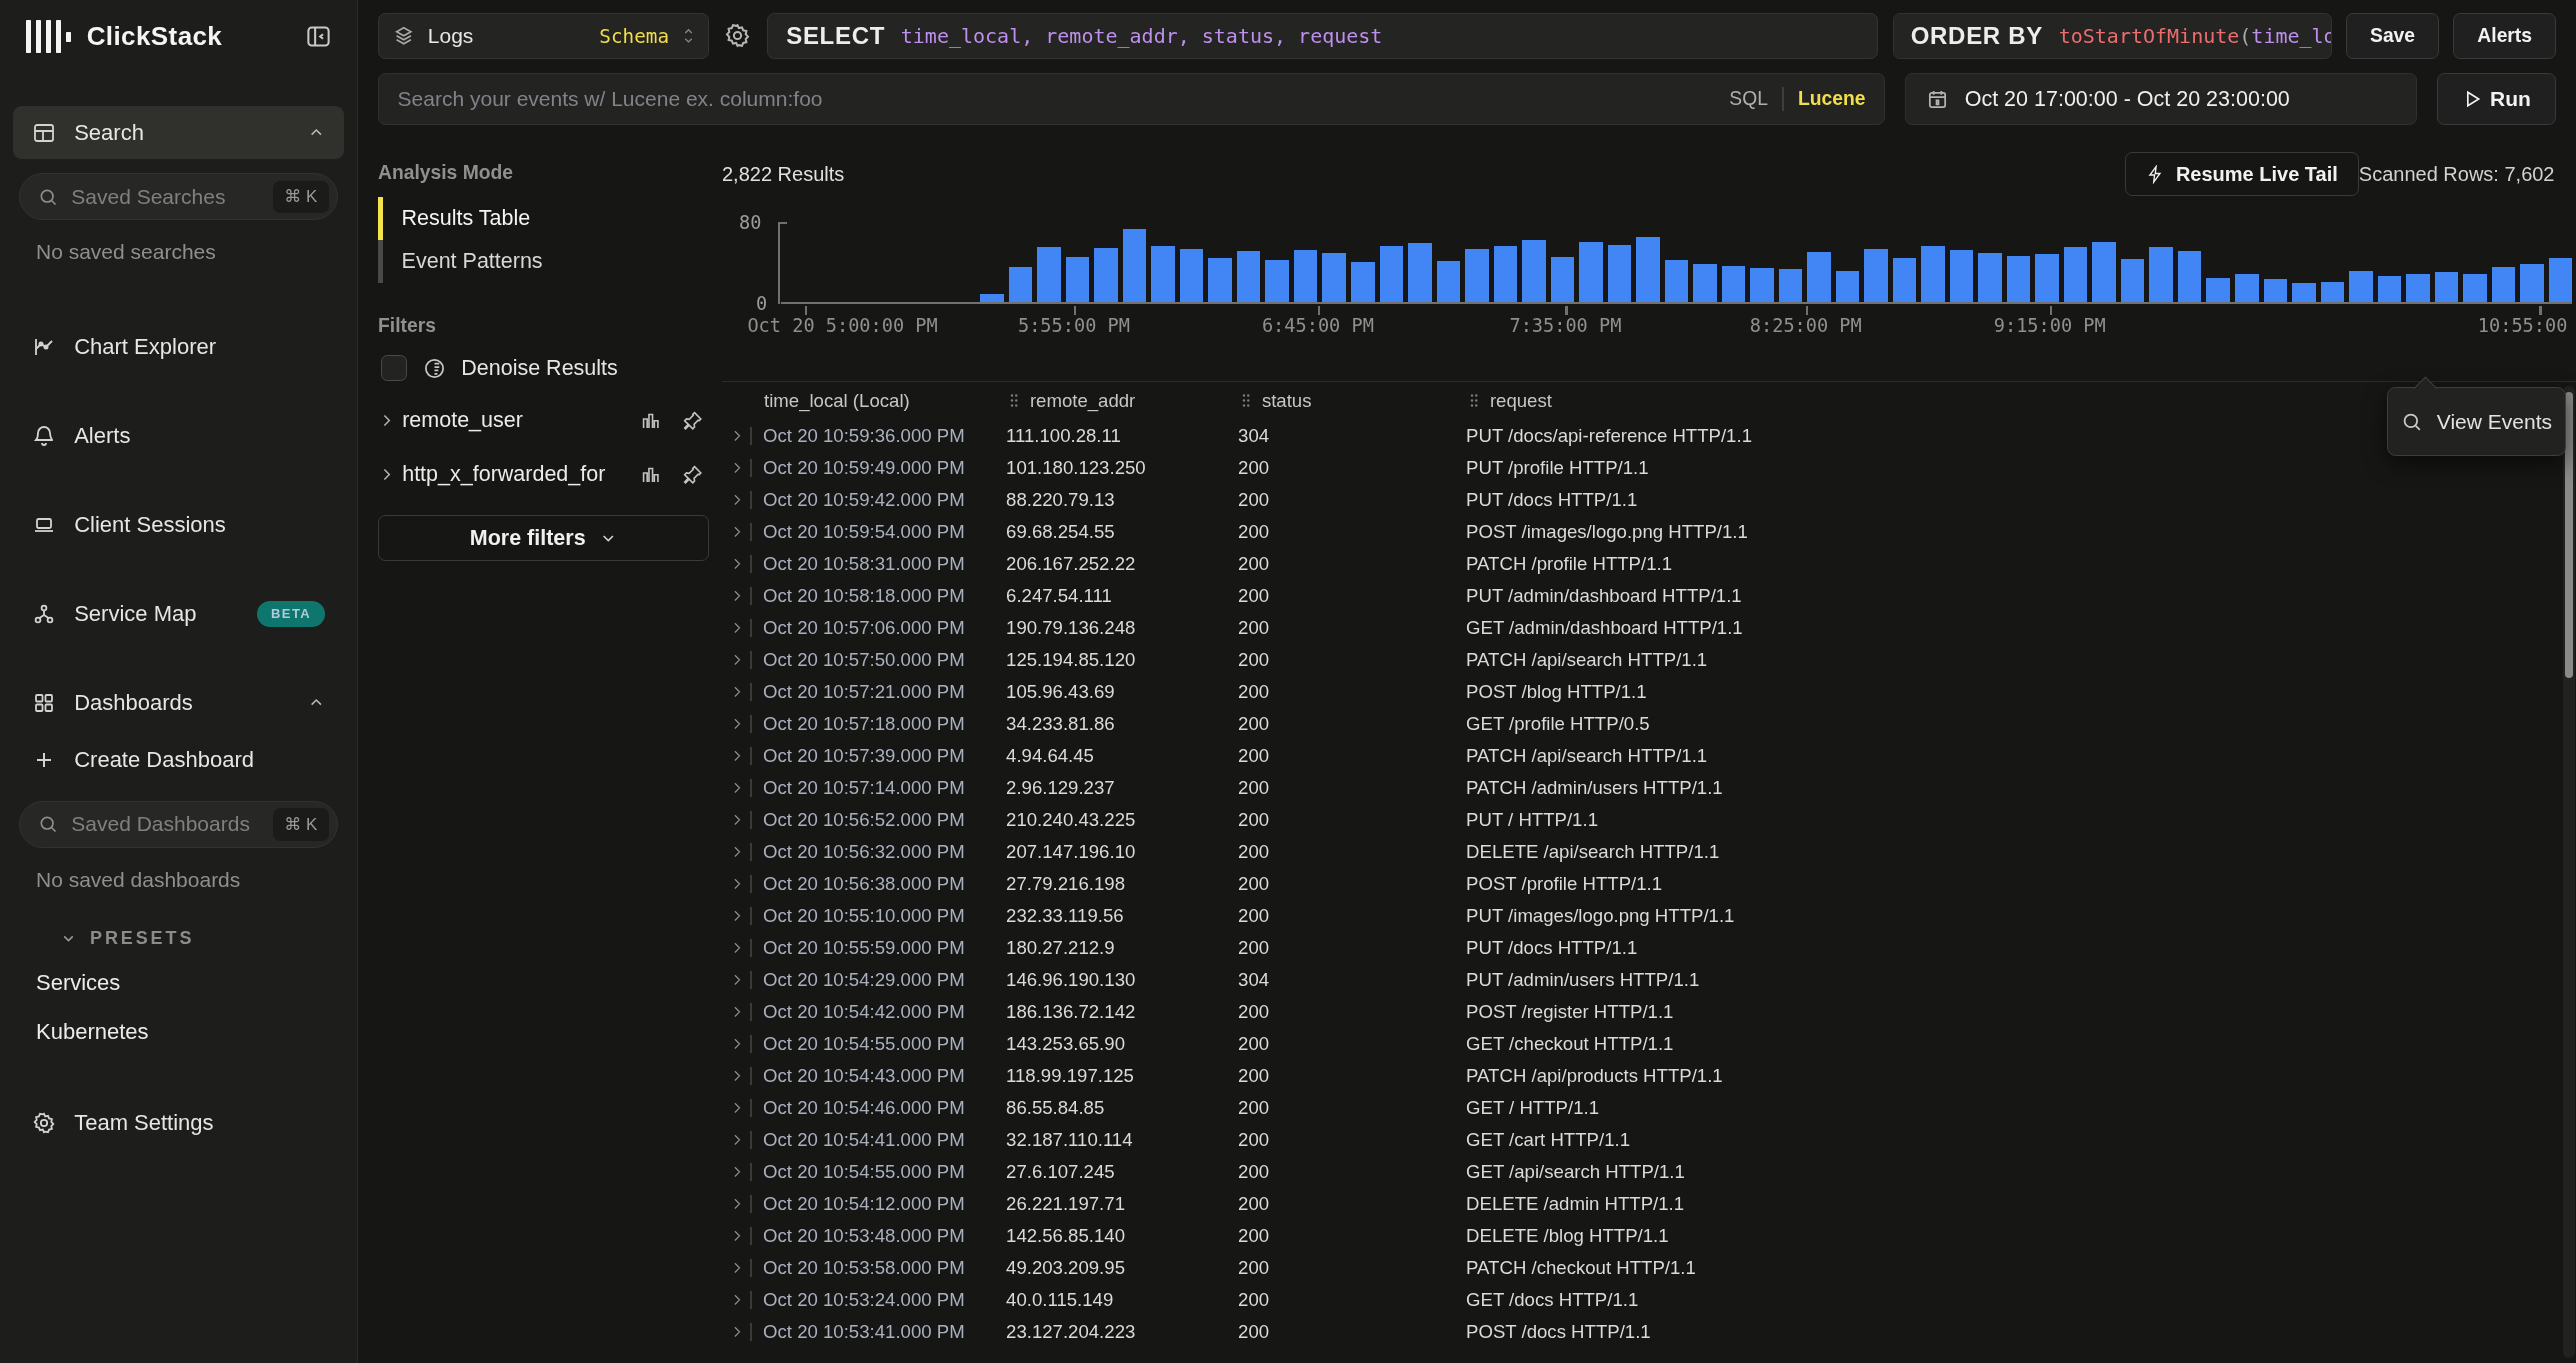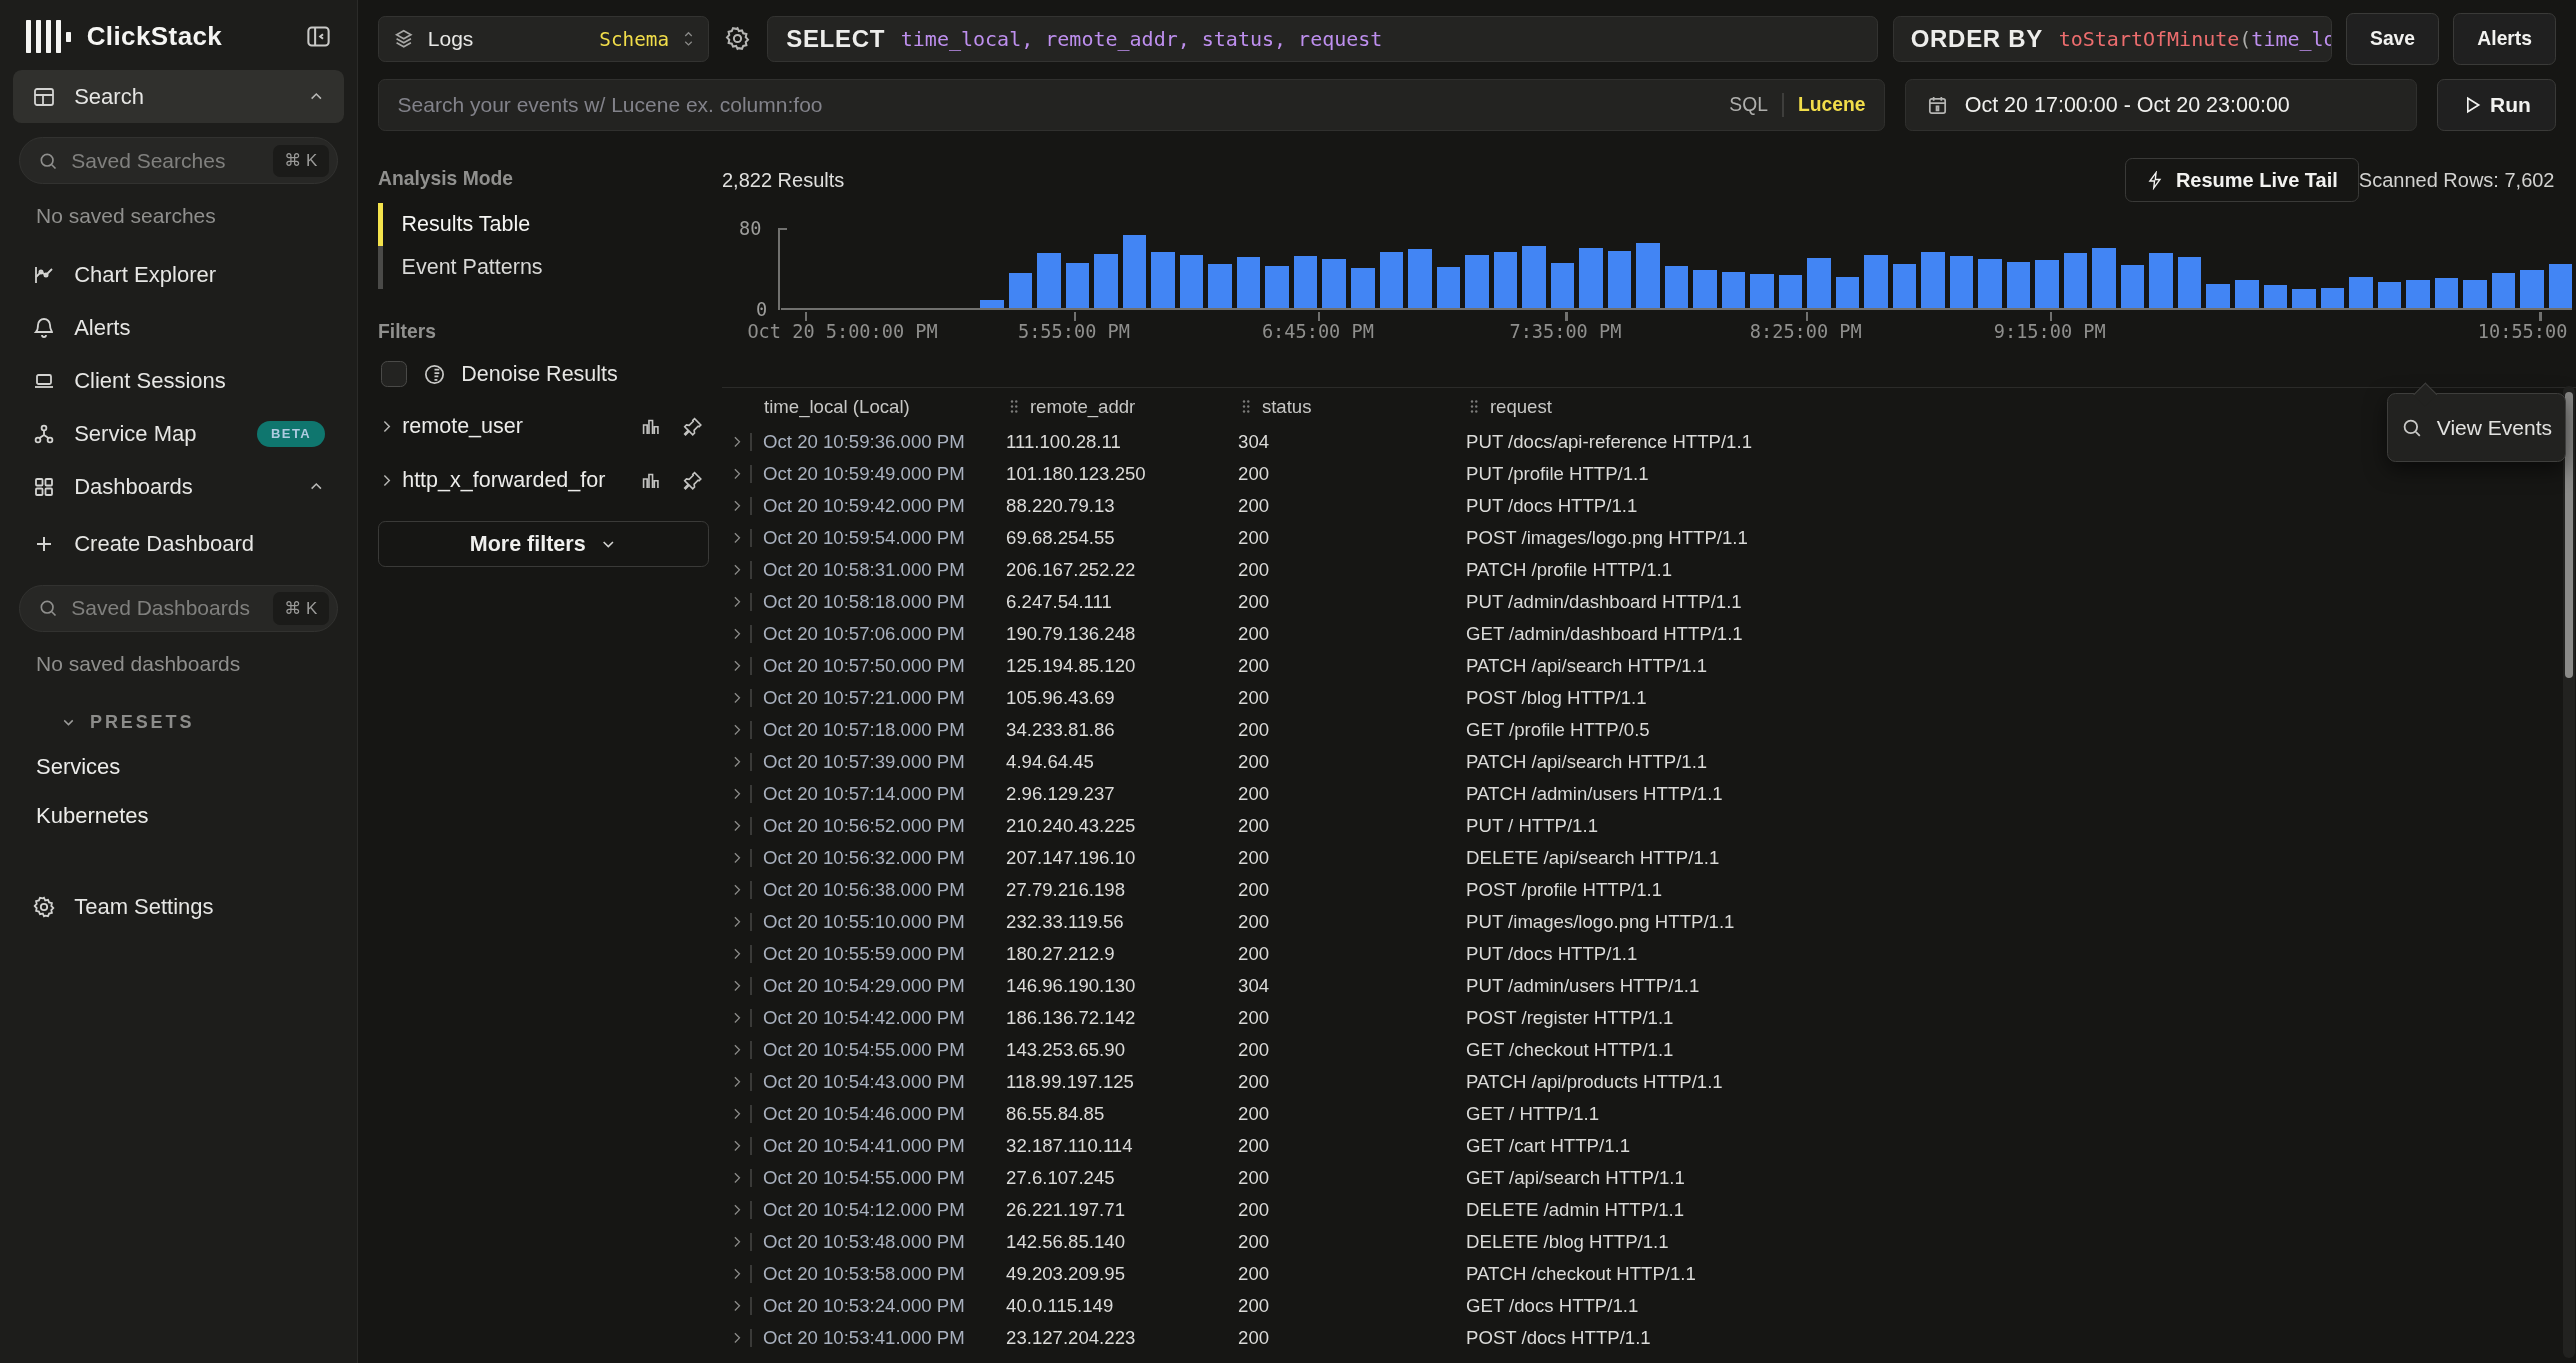--- a/index.html
+++ b/index.html
@@ -11,21 +11,21 @@
   .sidebar { width:358px; flex:none; background:#1D1D1B; border-right:1.4px solid #2B2B29; display:flex; flex-direction:column; padding:0 13px; }
   .logo-row { display:flex; align-items:center; gap:15.7px; padding:20px 10px 17px 13px; }
   .logo-bars { display:flex; gap:5px; align-items:center; height:33px; }
   .logo-bars i { width:5px; height:33px; background:#F5F5F3; border-radius:0.7px; display:block; }
   .logo-bars i.short { height:10px; }
   .app-name { font-size:26px; font-weight:600; color:#F5F5F3; letter-spacing:0.4px; }
   .collapse-btn { margin-left:auto; width:31.5px; height:31.5px; color:#C9C9C7; background:none; border:none; display:flex; align-items:center; justify-content:center; }
   .icon { display:inline-flex; }
   .icon svg { width:100%; height:100%; }
 
-  .nav-item { display:flex; align-items:center; gap:18.6px; height:53px; padding:0 18.6px; border-radius:8.6px; color:#E6E6E4; font-size:22px; }
+  .nav-item { display:flex; align-items:center; gap:18.6px; height:53px; padding:0 18.6px; border-radius:8.6px; color:#E6E6E4; font-size:22px;margin-top:36px; }
   .nav-item .nicon { width:24px; height:24px; color:#D3D3D1; flex:none; }
   .nav-item.active { background:#30302D; font-weight:500; }
   .nav-item .chev-right { margin-left:auto; color:#B9B9B7; width:18.6px; height:18.6px; }
   .beta { margin-left:auto; background:#0f766e; color:#AECBE0; font-size:13px; font-weight:700; letter-spacing:1.4px; padding:5.7px 14.3px; border-radius:715px; }
 
   .pill { display:flex; align-items:center; gap:13px; height:47px; background:#272725; border:0.7px solid #323230; border-radius:715px; padding:0 8.6px 0 18.6px; margin:14.3px 5.7px 5.7px; }
   .pill .mag { width:20px; height:20px; color:#8F8F8D; flex:none; }
   .pill .ph { color:#80807E; font-size:21px; flex:1; white-space:nowrap; overflow:hidden; }
   .kbd { background:#1B1B19; border-radius:7.2px; padding:5.7px 11.4px; color:#9A9A98; font-size:17px; white-space:nowrap; }
   .note { color:#8F8F8D; font-size:21px; padding:14.3px 18.6px 20px 23px; }
@@ -44,21 +44,21 @@
   .source-label { font-size:21px; color:#E8E8E6; }
   .schema { margin-left:auto; color:#F2DE4A; font-size:19.3px; font-family:"DejaVu Sans Mono",monospace; }
   .updown { display:flex; flex-direction:column; gap:0.7px; color:#8A8A88; }
   .updown svg { width:13px; height:8.6px; }
   .gear-btn { width:29px; height:29px; color:#B5B5B3; background:none; border:none; flex:none; }
   .selectbox { flex:1; min-width:0; gap:15.7px; padding:0 18.6px; overflow:hidden; white-space:nowrap; }
   .kw { font-weight:700; font-size:24px; color:#EDEDEB; letter-spacing:0.7px; flex:none; }
   .code { font-family:"DejaVu Sans Mono",monospace; font-size:20px; color:#BE8FEE; }
   .orderbox { width:439px; flex:none; gap:15.7px; padding:0 17px; overflow:hidden; white-space:nowrap; }
   .fn { color:#ED6D6E; } .paren { color:#ABABA9; } .arg { color:#BE8FEE; }
-  .btn { height:52px; padding:0 23px; background:#202020; border:1.4px solid #3A3A38; border-radius:7.2px; color:#F2F2F0; font-weight:700; font-size:19.3px; display:flex; align-items:center; gap:11.4px; white-space:nowrap; }
+  .btn { height:46px; padding:0 23px; background:#202020; border:1.4px solid #3A3A38; border-radius:7.2px; color:#F2F2F0; font-weight:700; font-size:19.3px; display:flex; align-items:center; gap:11.4px; white-space:nowrap; }
 
   .searchrow { display:flex; align-items:center; gap:20px; padding:8.6px 20px 10px; }
   .searchbox { flex:1; min-width:0; height:52px; background:#232321; border:0.7px solid #30302E; border-radius:7.2px; display:flex; align-items:center; padding:0 18.6px; }
   .search-ph { color:#82828A; font-size:21px; flex:1; white-space:nowrap; overflow:hidden; }
   .sql { color:#AFAFAD; font-size:19.3px; padding-right:14.3px; }
   .mode-div { width:1.4px; height:24px; background:#3E3E3C; }
   .lucene { color:#F2DE4A; font-size:19.3px; font-weight:600; padding-left:14.3px; }
   .daterange { width:512px; flex:none; height:52px; background:#232321; border:0.7px solid #30302E; border-radius:7.2px; display:flex; align-items:center; gap:15.7px; padding:0 20px; font-size:21.5px; font-weight:500; color:#F0F0EE; white-space:nowrap; }
   .daterange .cal { width:23px; height:23px; color:#B5B5B3; flex:none; }
   .runbtn { width:119px; flex:none; height:52px; justify-content:center; font-size:21px;gap:8px; }

